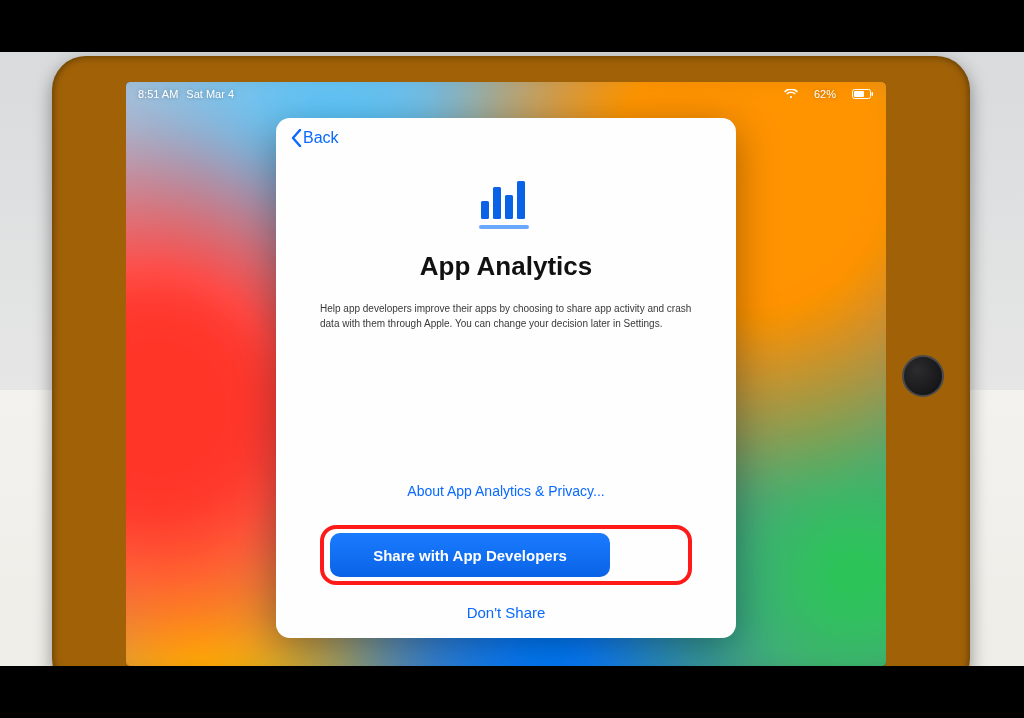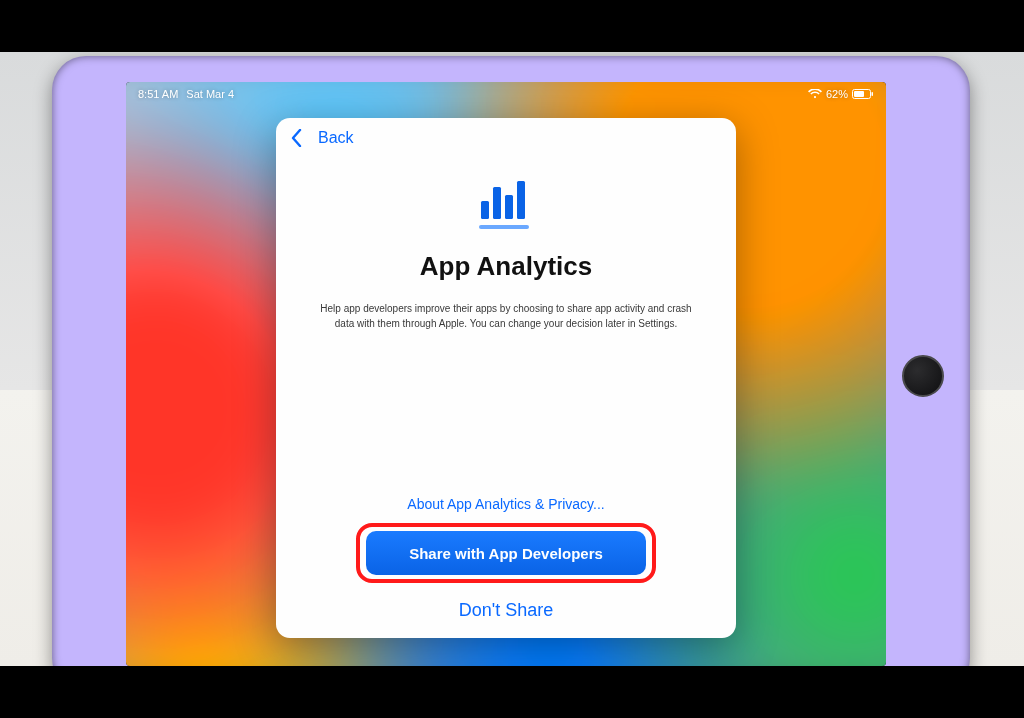--- a/index.html
+++ b/index.html
@@ -36,21 +36,21 @@
     background: linear-gradient(to bottom, #d9dbdc 0%, #e6e6e6 55%, #f3f2ee 55%, #efede8 100%);
   }
 
   
   .device {
     position: absolute;
     top: 4px;
     left: 52px;
     width: 918px;
     height: 636px;
-    background: #c4b5fd;
+    background: #a16207;
     border-radius: 34px;
     box-shadow: 0 6px 18px rgba(0,0,0,0.4), inset 0 0 8px rgba(0,0,0,0.5);
   }
   .device::after { 
     content: "";
     position: absolute;
     right: 26px;
     top: 50%;
     width: 38px;
     height: 38px;
@@ -98,21 +98,21 @@
     align-items: center;
     justify-content: space-between;
     padding: 2px 12px 0 12px;
     color: #fff;
     font-size: 11px;
     font-weight: 500;
     text-shadow: 0 0 4px rgba(0,0,0,0.3);
     z-index: 5;
   }
   .status-left { display: flex; gap: 8px; }
-  .status-right { display: flex; align-items: center; gap: 4px; }
+  .status-right { display: flex; align-items: center; gap: 16px; }
   .wifi-icon svg, .battery-icon svg { display: block; }
 
   
   .card {
     position: absolute;
     left: 50%;
     transform: translateX(-50%);
     top: 36px;
     width: 460px;
     bottom: 28px;
@@ -123,36 +123,36 @@
     flex-direction: column;
     overflow: hidden;
   }
 
   .card-header {
     padding: 10px 12px 0 8px;
   }
   .back-btn {
     display: inline-flex;
     align-items: flex-end;
-    gap: 16px;
+    gap: 1px;
     color: #0a69ff;
     font-size: 16px;
     background: none;
     border: none;
     cursor: pointer;
   }
   .back-btn svg { display: block; }
 
   .card-body {
     flex: 1;
     display: flex;
     flex-direction: column;
     align-items: center;
     padding: 26px 44px 0 44px;
-    text-align: center;
+    text-align: left;
   }
 
   .analytics-icon { margin-bottom: 14px; }
   .analytics-icon svg { display: block; }
 
   .title {
     font-size: 26px;
     font-weight: 700;
     color: #111;
     margin: 4px 0 10px 0;
@@ -161,22 +161,21 @@
     font-size: 10px;
     line-height: 1.45;
     color: #393939;
     max-width: 380px;
   }
 
   .card-footer {
     padding: 0 44px 16px 44px;
     display: flex;
     flex-direction: column;
-    align-items: center;
-    gap: 8px;
+    gap: 0;
   }
 
   .link-small {
     color: #0a69ff;
     font-size: 14px;
     background: none;
     border: none;
     cursor: pointer;
     margin-bottom: 2px;
   }
@@ -189,30 +188,31 @@
     color: #fff;
     font-size: 15px;
     font-weight: 600;
     border: none;
     cursor: pointer;
   }
   .primary-wrap {
     border: 4px solid #ff1a1a;
     border-radius: 16px;
     padding: 4px 6px;
+    margin-top: 23px;
   }
 
   .secondary-link {
     color: #0a69ff;
-    font-size: 18px;
+    font-size: 15px;
     font-weight: 500;
     background: none;
     border: none;
     cursor: pointer;
-    margin-top: 8px;
+    margin-top: 18px;
   }
 </style>
 </head>
 <body>
 
 <div class="letterbox-top"></div>
 
 <div class="photo-area">
   <div class="room-bg"></div>
 

